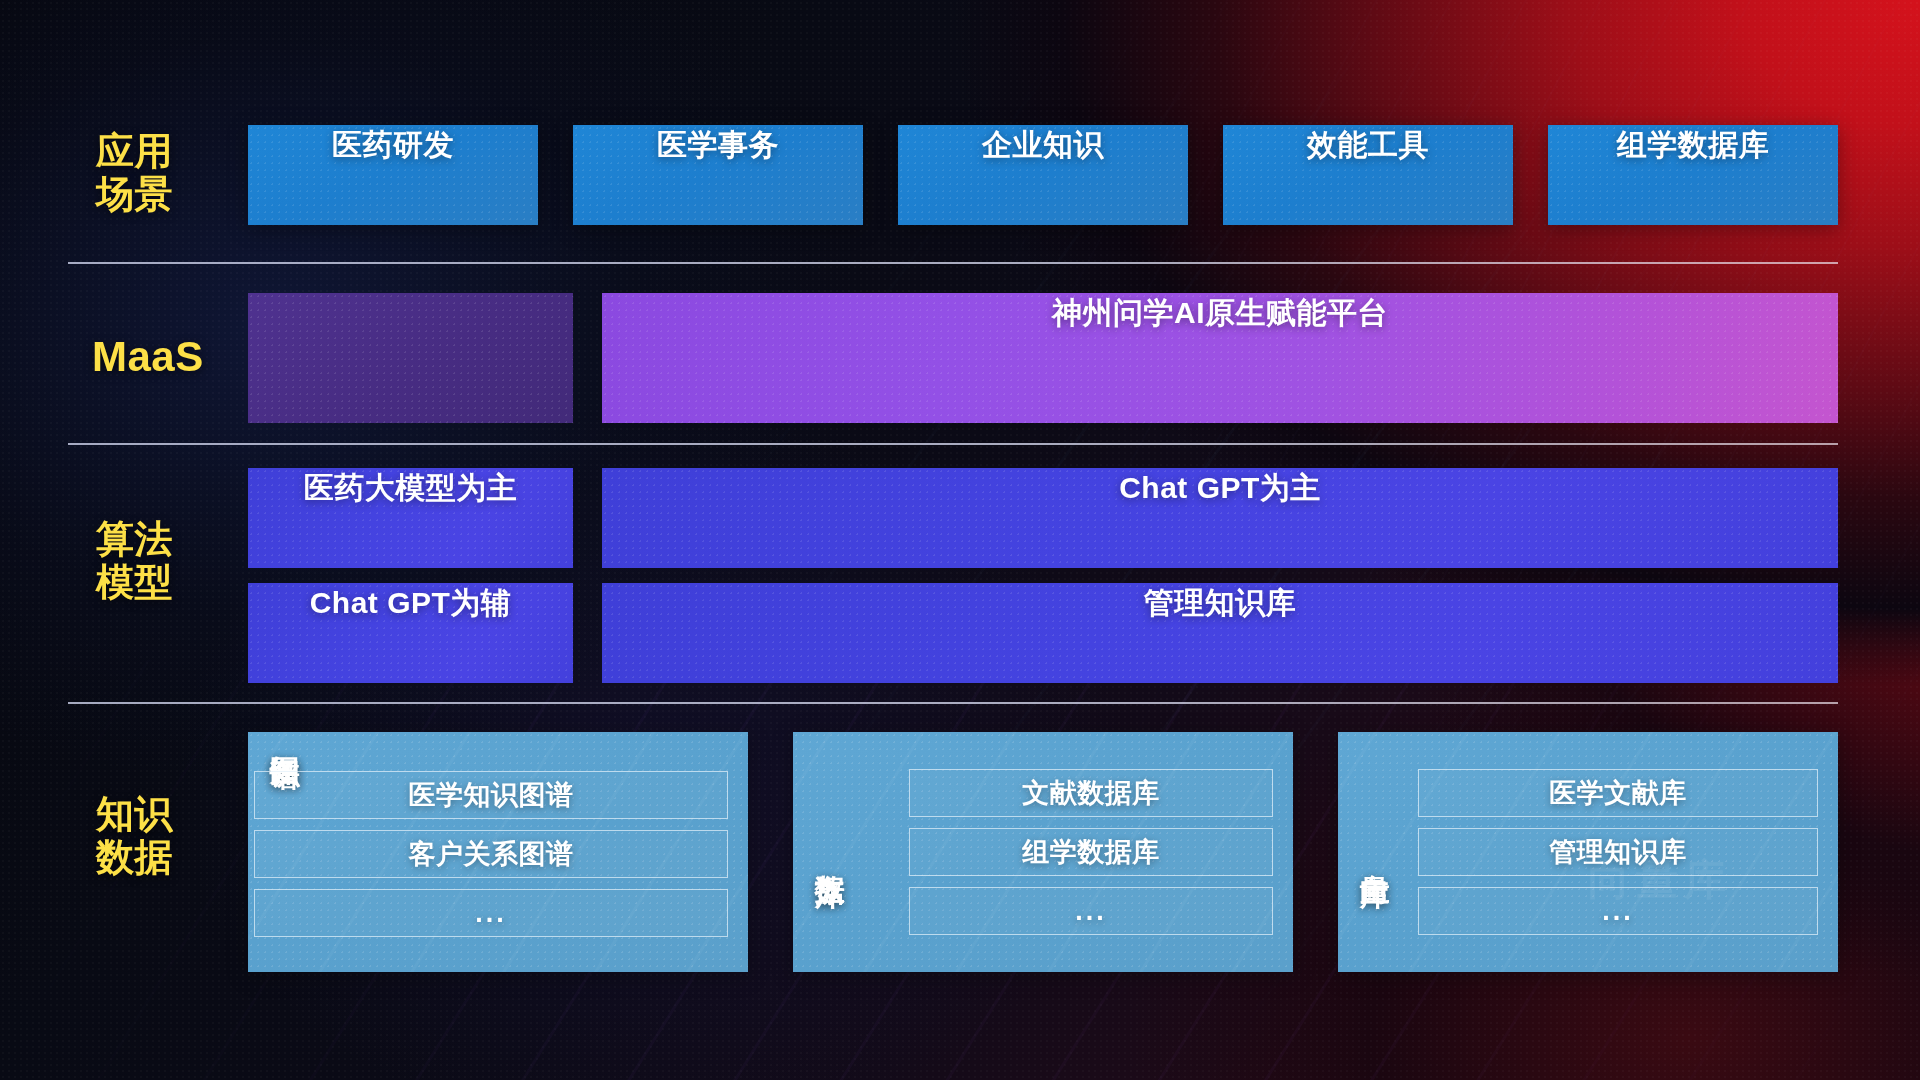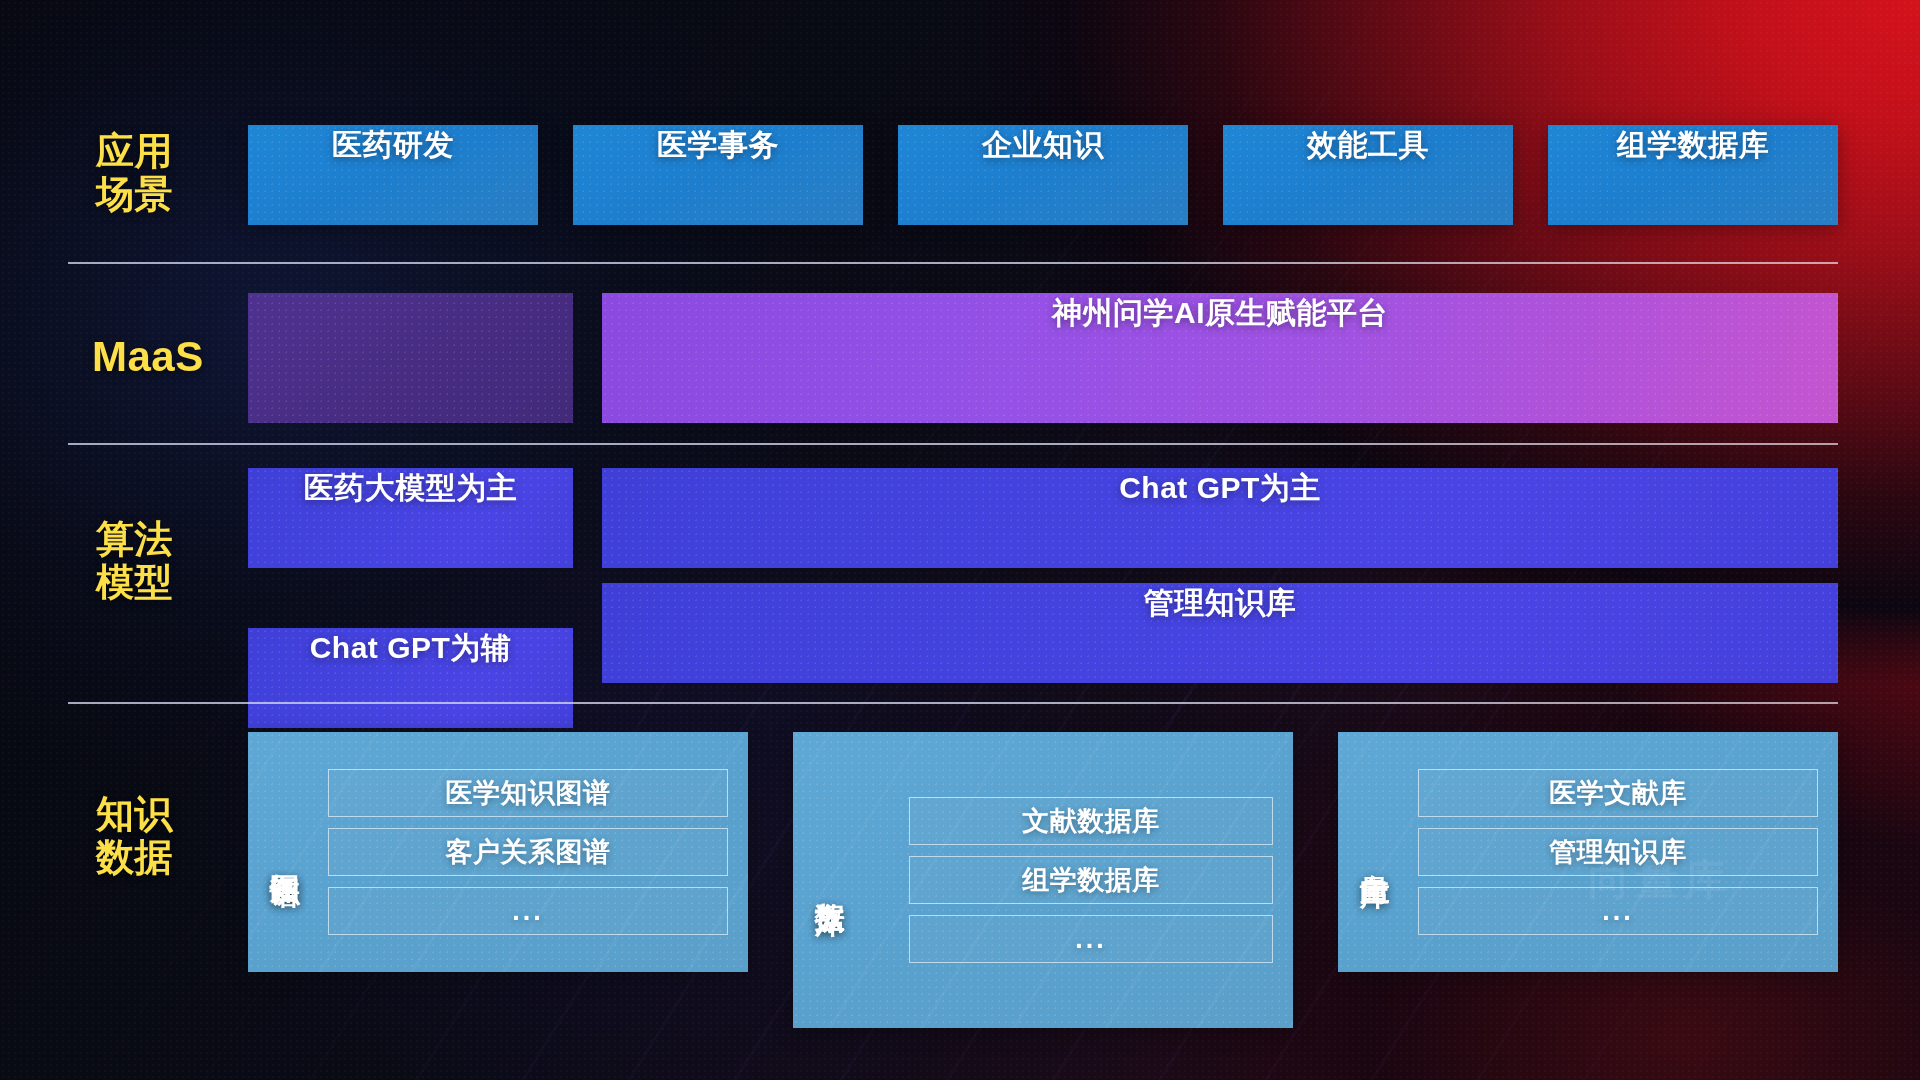--- a/index.html
+++ b/index.html
@@ -288,46 +288,46 @@
 
   <div class="box algo-box" style="left:248px; top:468px; width:325px; height:100px;">
     <div class="dotted-overlay"></div>
     <span class="label">医药大模型为主</span>
   </div>
   <div class="box algo-box" style="left:602px; top:468px; width:1236px; height:100px;">
     <div class="dotted-overlay"></div>
     <span class="label">Chat GPT为主</span>
   </div>
 
-  <div class="box algo-box" style="left:248px; top:583px; width:325px; height:100px;margin-top:45px;">
+  <div class="box algo-box" style="left:248px; top:583px; width:325px; height:100px;">
     <div class="dotted-overlay"></div>
     <span class="label">Chat GPT为辅</span>
   </div>
   <div class="box algo-box" style="left:602px; top:583px; width:1236px; height:100px;">
     <div class="dotted-overlay"></div>
     <span class="label">管理知识库</span>
   </div>
 
   <div class="divider" style="top:702px;"></div>
 
   <div class="row-label" style="left:96px; top:793px; font-size:38px;text-align:right;">知识
 数据</div>
 
-  <div class="know-panel" style="left:248px; top:732px; width:500px; height:240px;">
+  <div class="know-panel" style="left:248px; top:732px; width:500px; height:240px;flex-direction:column;">
     <div class="panel-streaks"></div>
     <div class="panel-dots"></div>
     <div class="vlabel">知识图谱</div>
     <div class="items">
       <div class="item">医学知识图谱</div>
       <div class="item">客户关系图谱</div>
       <div class="item ellipsis">...</div>
     </div>
   </div>
 
-  <div class="know-panel" style="left:793px; top:732px; width:500px; height:296px;gap:36px;">
+  <div class="know-panel" style="left:793px; top:732px; width:500px; height:240px;gap:36px;">
     <div class="panel-streaks"></div>
     <div class="panel-dots"></div>
     <div class="vlabel">数据库</div>
     <div class="items">
       <div class="item">文献数据库</div>
       <div class="item">组学数据库</div>
       <div class="item ellipsis">...</div>
     </div>
   </div>
 

